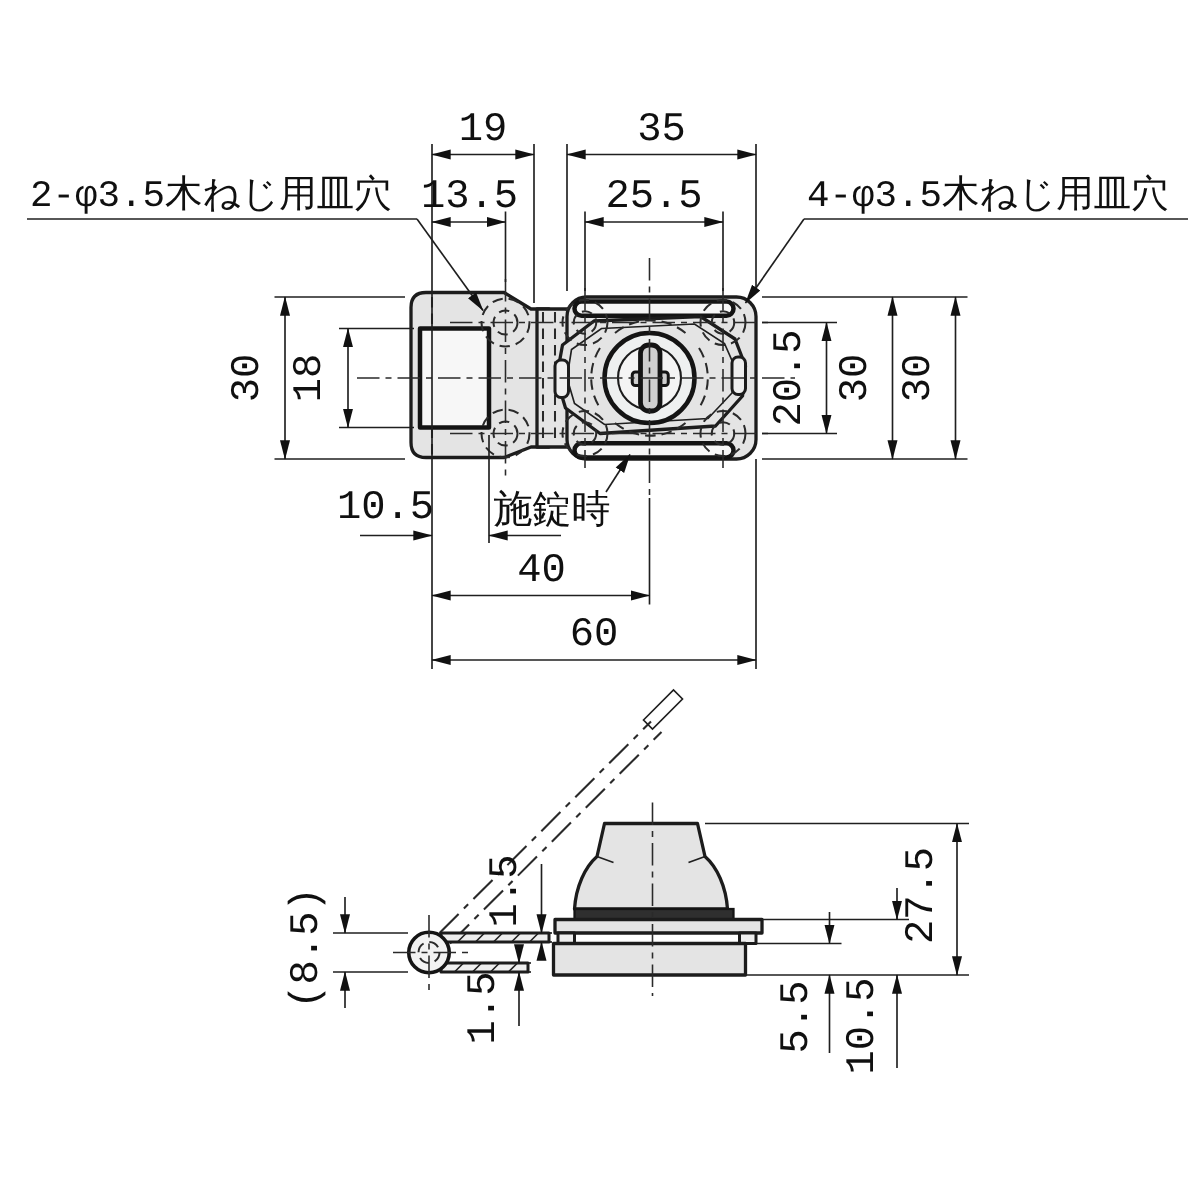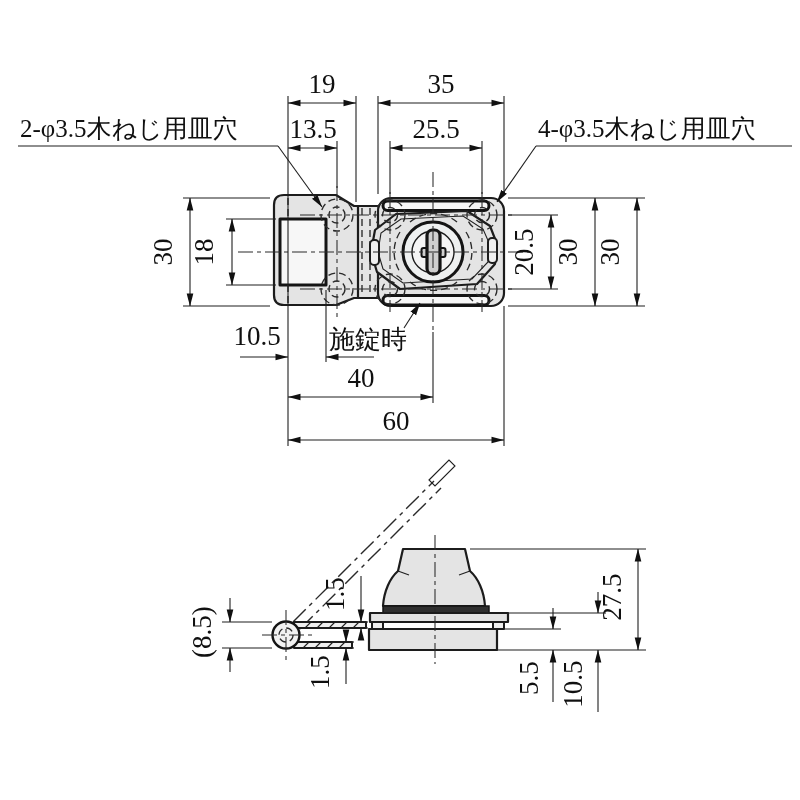--- a/index.html
+++ b/index.html
@@ -1,17 +1,17 @@
 <!DOCTYPE html>
 <html><head>
 <meta charset="utf-8">
 <style>
   html,body { margin:0; padding:0; background:#fff; }
   #stage { width:800px; height:800px; position:relative; background:#f97316;
-           font-family:Liberation Serif, serif; }
+           font-family:Liberation Mono, monospace; }
   svg { display:block; }
   .obj   { stroke:#1c1c1c; stroke-width:2.2; fill:#e4e4e4; stroke-linejoin:round; }
   .objlt { stroke:#1c1c1c; stroke-width:2;   fill:#efefef; stroke-linejoin:round; }
   .heavy { stroke:#141414; stroke-width:3;   fill:#f7f7f7; stroke-linejoin:round; }
   .thin  { stroke:#1f1f1f; stroke-width:1.1; fill:none; }
   .chain { stroke:#2a2a2a; stroke-width:1.05; fill:none; stroke-dasharray:15 4 4 4; }
   .hid   { stroke:#2a2a2a; stroke-width:1.35; fill:none; stroke-dasharray:7 4; }
   .phant { stroke:#2a2a2a; stroke-width:1.4; fill:none; stroke-dasharray:18 5 4 5; }
   .dimtxt { font-size:27px; fill:#101010; text-anchor:middle; }
   .dimtxt2{ font-size:26px; fill:#101010; text-anchor:middle; }

